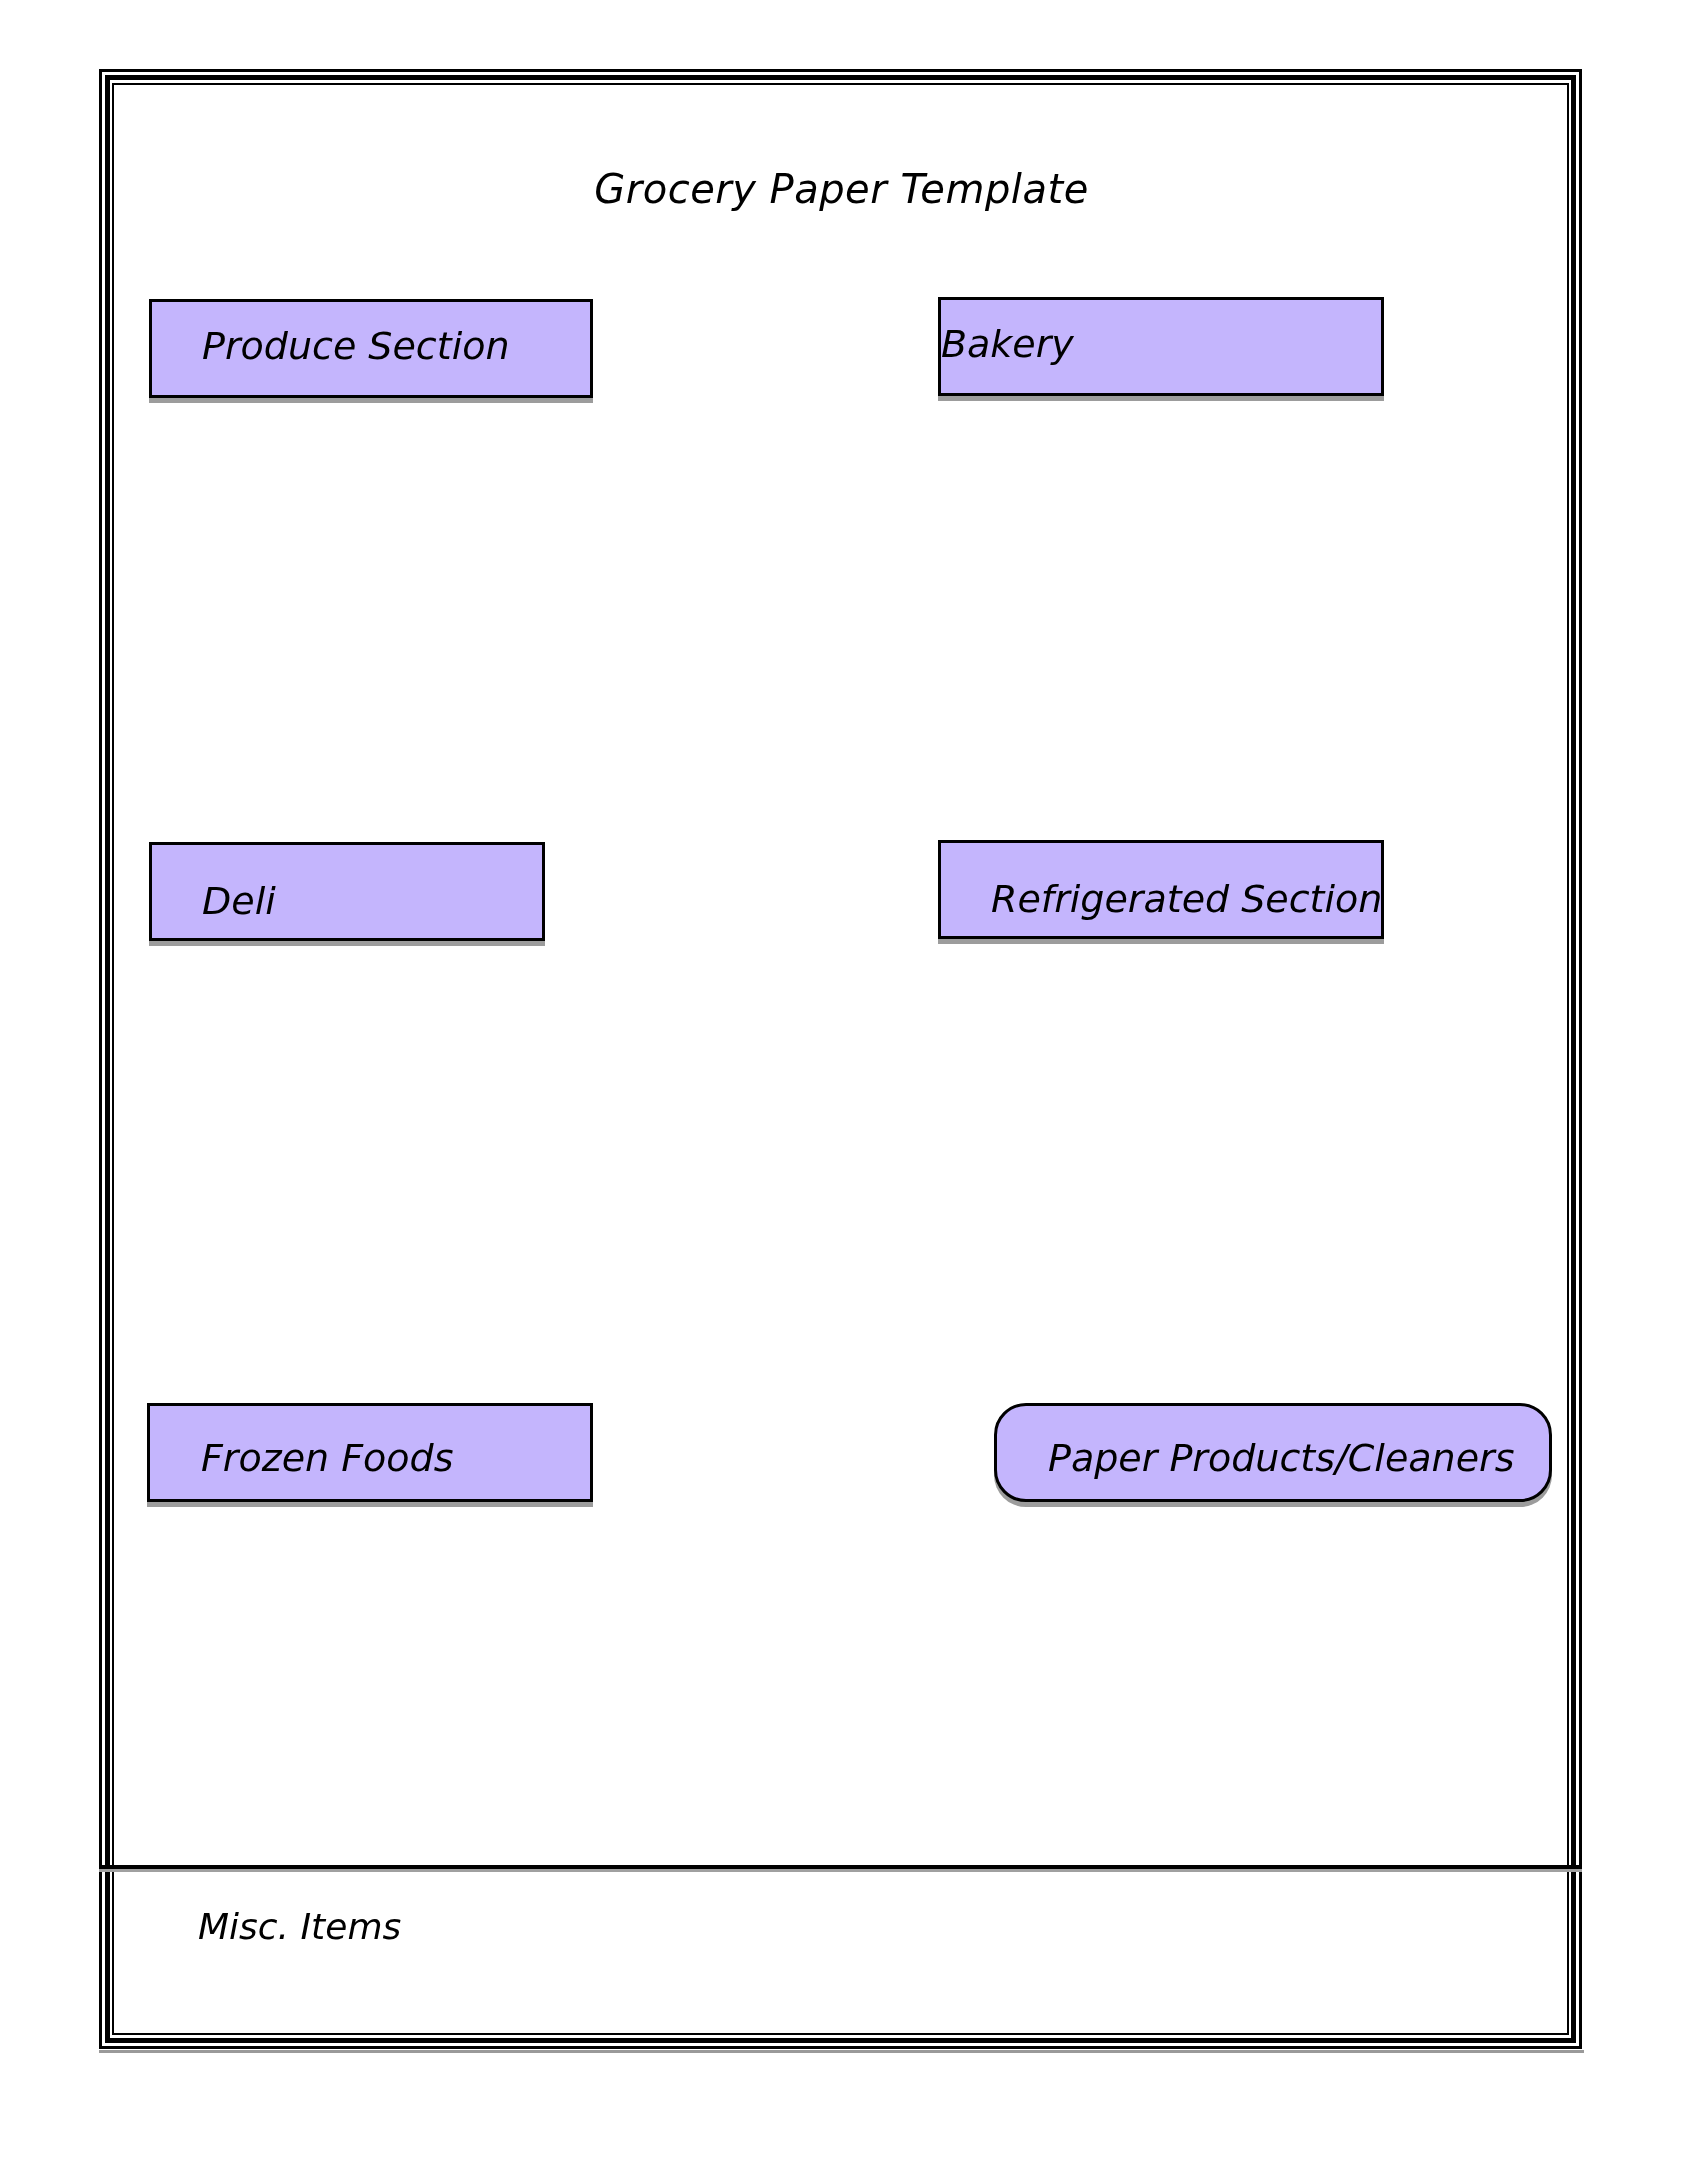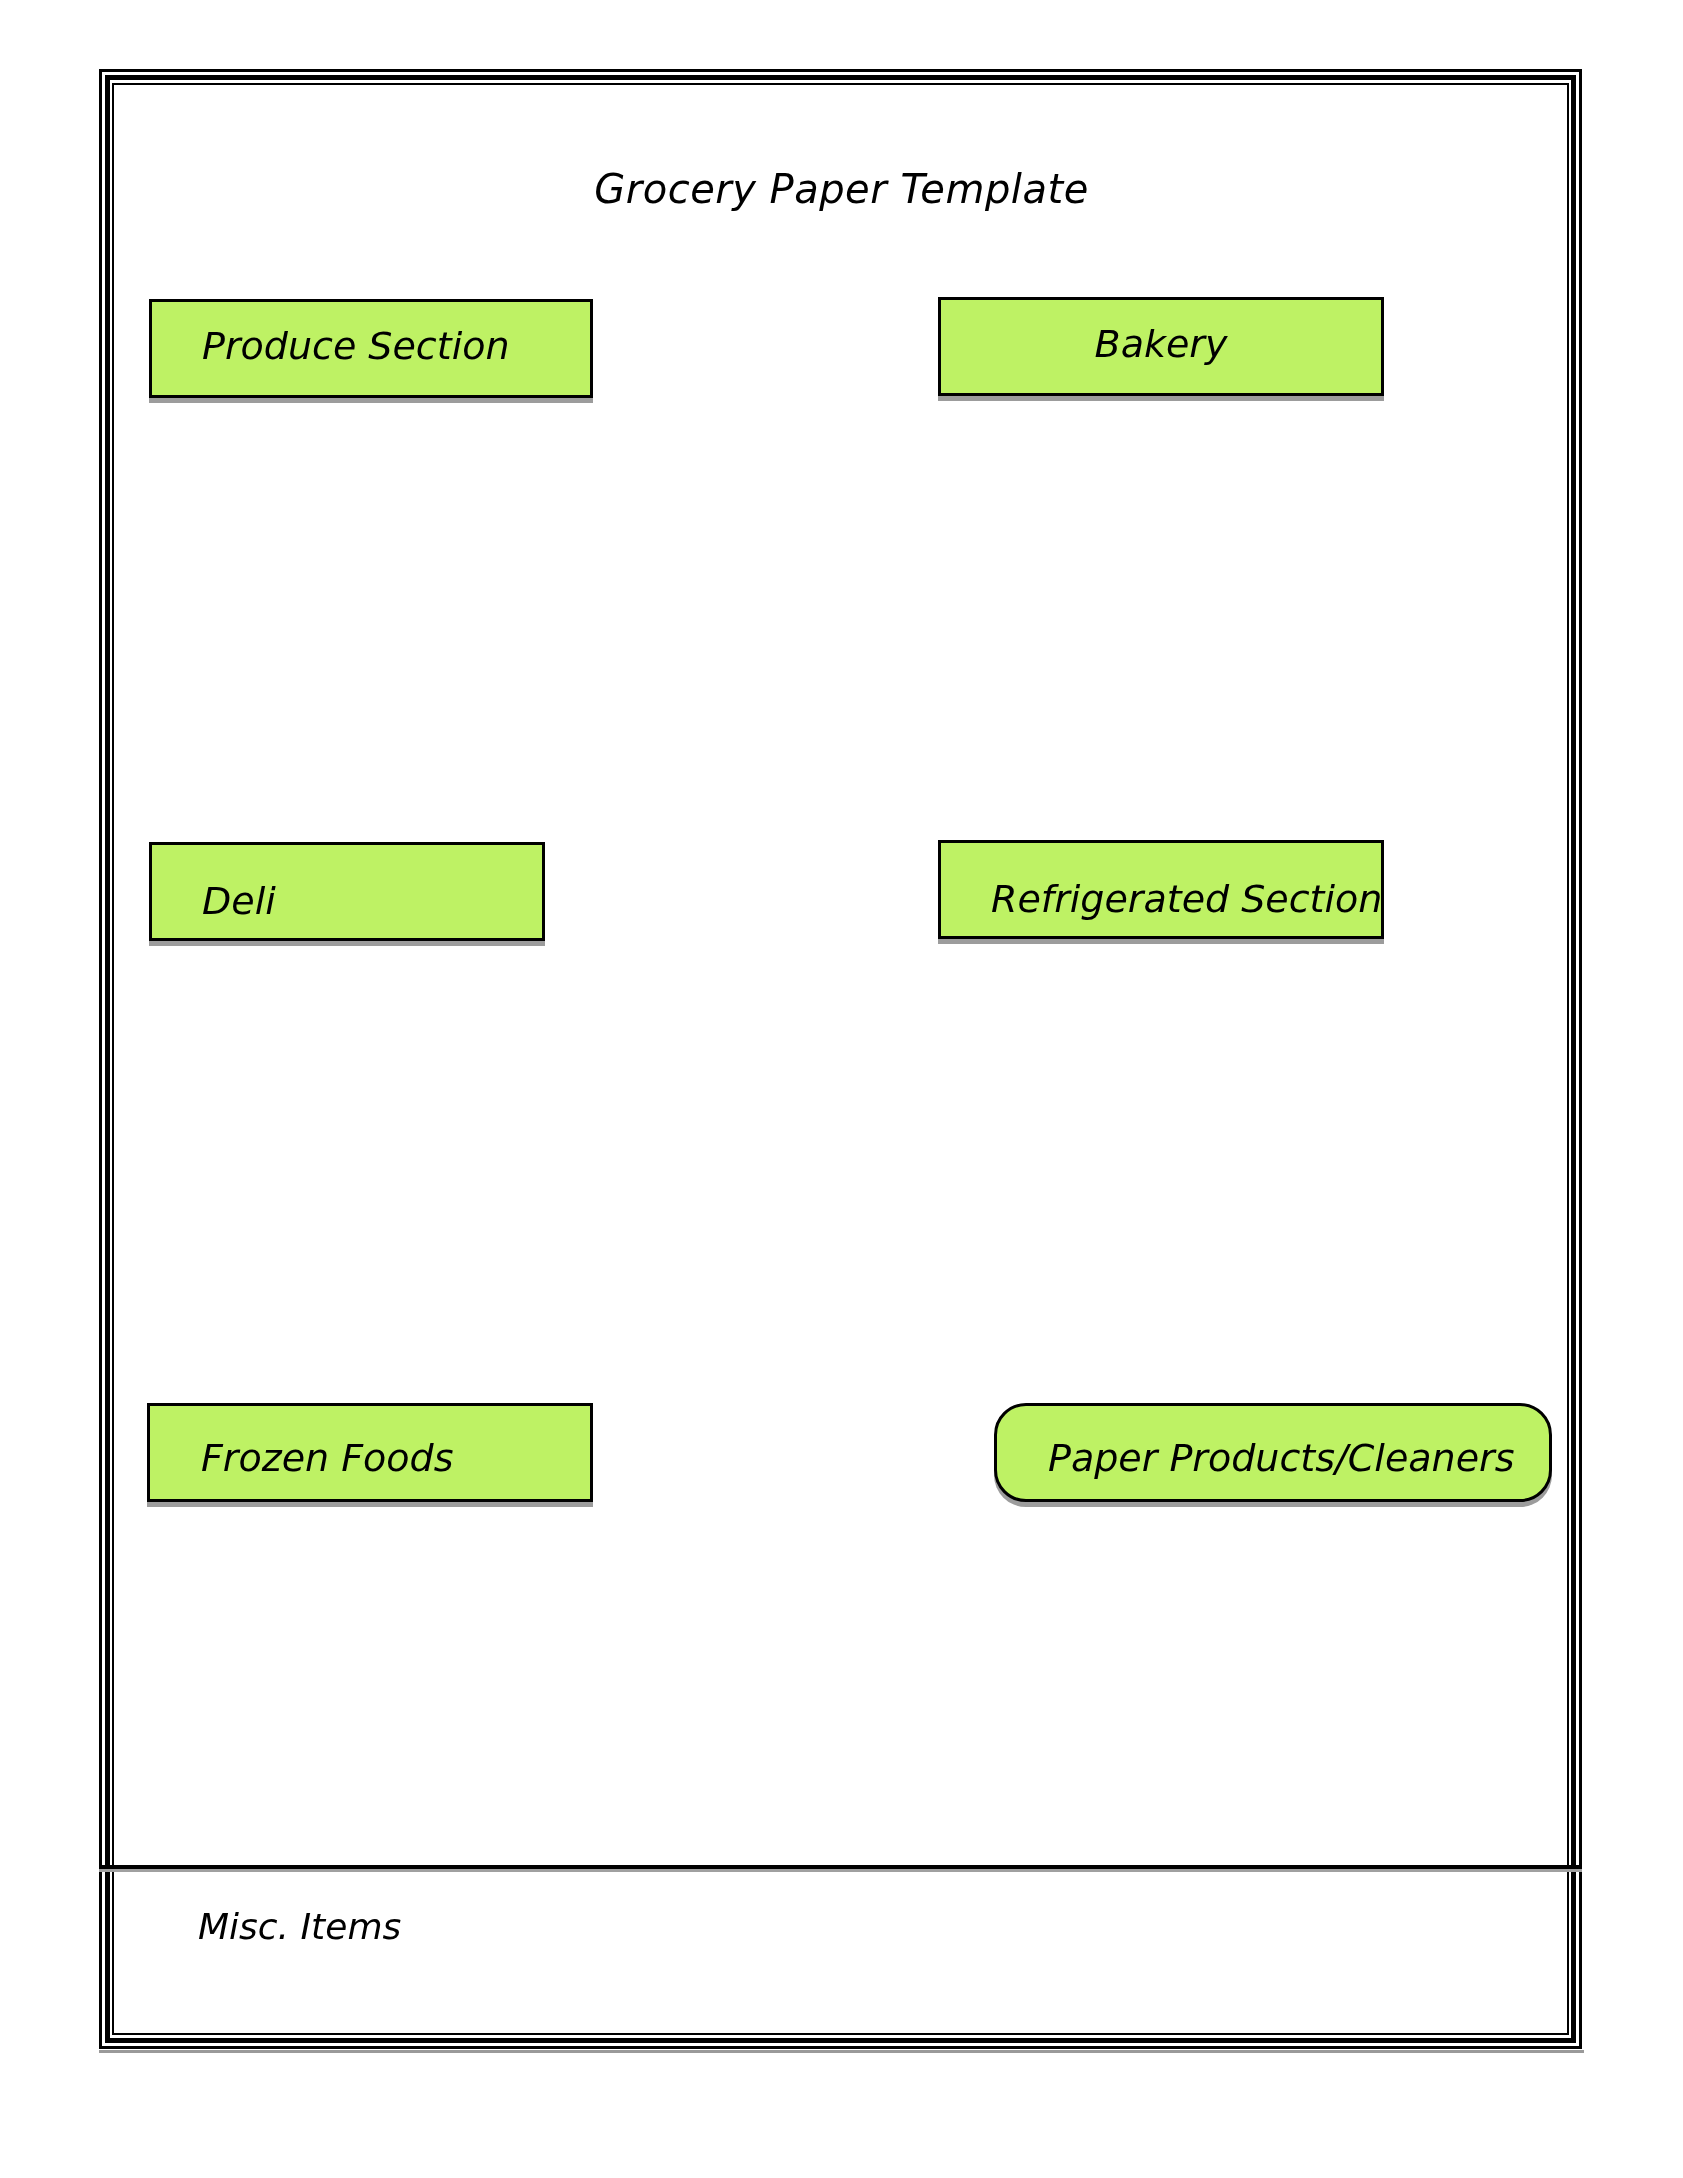--- a/index.html
+++ b/index.html
@@ -26,21 +26,21 @@
     .divider-shadow {
       position: absolute; left: 99px; top: 1869px; width: 1483px; height: 3px; background: #a0a0a0;
     }
     .title {
       position: absolute; left: 0; width: 1683px; top: 166px; text-align: center;
       font-size: 40px; font-style: italic; color: #000; letter-spacing: 0.5px;
       font-family: "DejaVu Sans", sans-serif;
     }
     .section-box {
       position: absolute; box-sizing: border-box;
-      background: #bef264; border: 3px solid #000;
+      background: #c4b5fd; border: 3px solid #000;
       box-shadow: 0 5px 0 0 #9c9c9c;
       overflow: visible;
     }
     .section-label {
       position: absolute; font-size: 38px; font-style: italic; color: #000; white-space: nowrap;
       font-family: "DejaVu Sans", sans-serif;
     }
     .clip { overflow: hidden; }
     .misc-label {
       position: absolute; left: 198px; top: 1906px; font-size: 36px; font-style: italic; color: #000;
@@ -59,21 +59,21 @@
 </div>
 
 <div class="title">Grocery Paper Template</div>
 
 <div class="section-box" style="left:149px; top:299px; width:444px; height:99px;">
   <span class="section-label" style="left:50px; top:22px;">Produce Section</span>
 </div>
 <div class="list-area" style="left:149px; top:416px; width:693px; height:396px;"></div>
 
 <div class="section-box" style="left:938px; top:297px; width:446px; height:99px;">
-  <span class="section-label" style="left:0; width:440px; text-align:center; top:22px;">Bakery</span>
+  <span class="section-label" style="left:0; width:440px; top:22px;">Bakery</span>
 </div>
 <div class="list-area" style="left:938px; top:416px; width:594px; height:396px;"></div>
 
 <div class="section-box" style="left:149px; top:842px; width:396px; height:99px;">
   <span class="section-label" style="left:50px; top:34px;">Deli</span>
 </div>
 <div class="list-area" style="left:149px; top:960px; width:693px; height:416px;"></div>
 
 <div class="section-box clip" style="left:938px; top:840px; width:446px; height:99px;">
   <span class="section-label" style="left:50px; top:34px;">Refrigerated Section</span>

